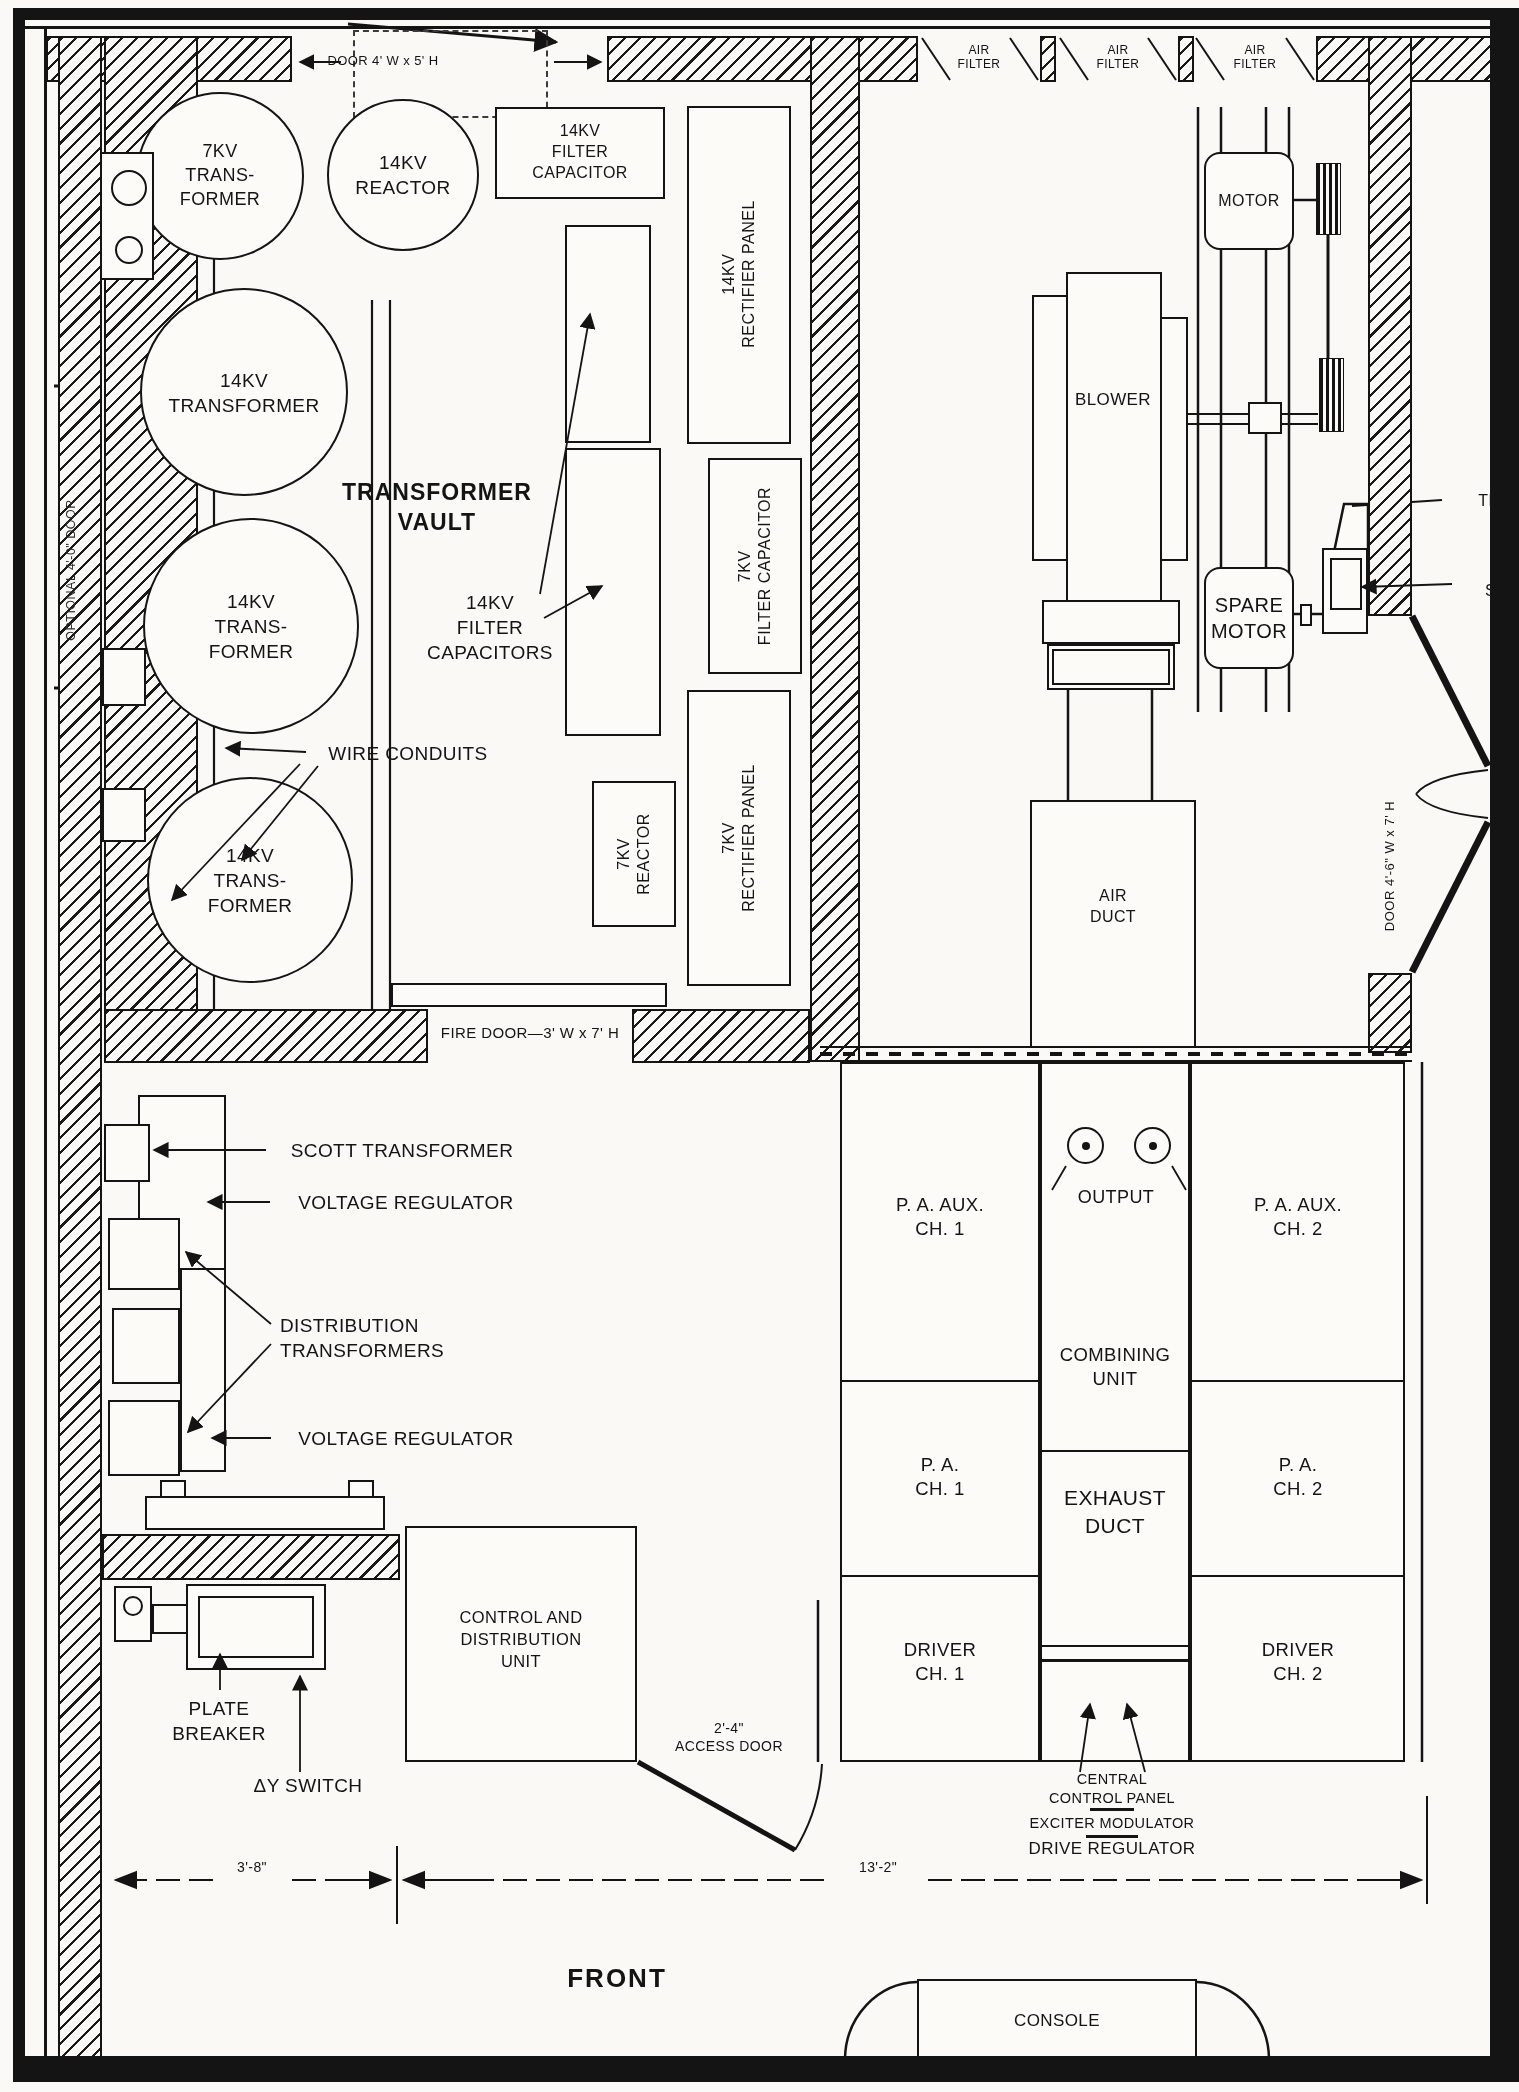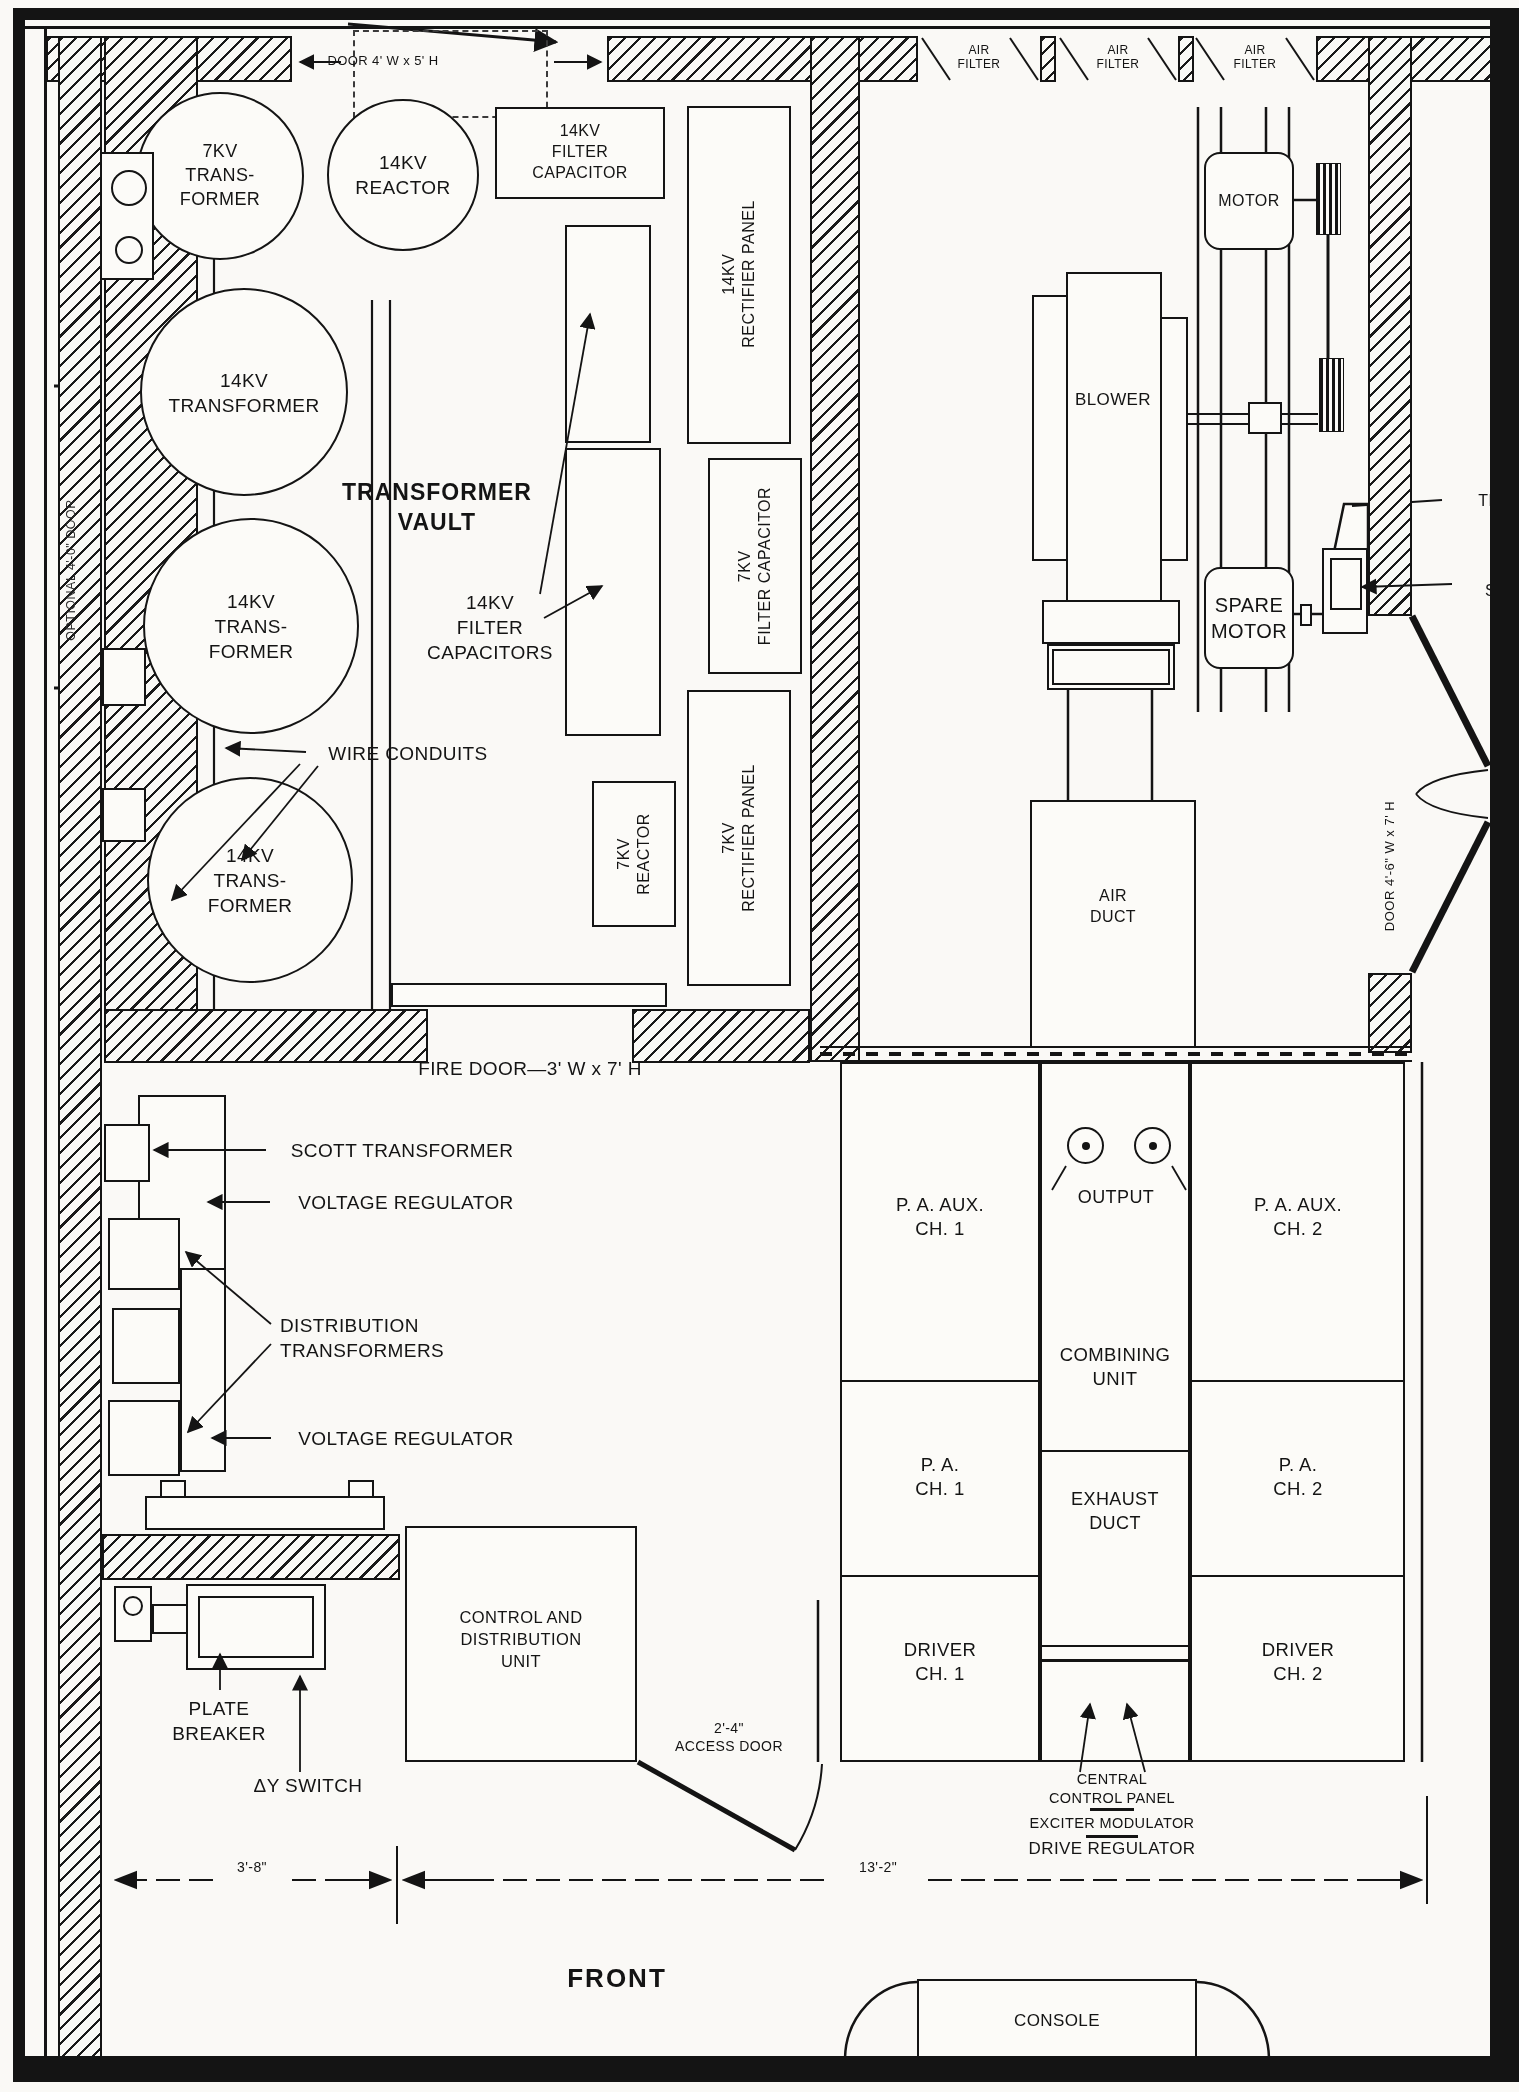--- a/index.html
+++ b/index.html
@@ -246,21 +246,21 @@
 CAPACITORS</div>
   <div class="lbl" style="left:408px;top:754px;font-size:19px">WIRE CONDUITS</div>
   <div class="vlbl" style="left:739px;top:274px;font-size:16px">14KV
 RECTIFIER PANEL</div>
   <div class="vlbl" style="left:755px;top:566px;font-size:16px">7KV
 FILTER CAPACITOR</div>
   <div class="vlbl" style="left:739px;top:838px;font-size:16px">7KV
 RECTIFIER PANEL</div>
   <div class="vlbl" style="left:634px;top:854px;font-size:16px">7KV
 REACTOR</div>
-  <div class="lbl" style="left:530px;top:1069px;font-size:19px">FIRE DOOR—3' W x 7' H</div>
+  <div class="lbl" style="left:530px;top:1033px;font-size:15px">FIRE DOOR—3' W x 7' H</div>
   <div class="vlbl" style="left:72px;top:570px;font-size:12.5px;color:#2b2b2b">OPTIONAL 4'-0" DOOR</div>
 
   <div class="lbl" style="left:1249px;top:201px;font-size:16px">MOTOR</div>
   <div class="lbl" style="left:1113px;top:400px;font-size:17px">BLOWER</div>
   <div class="lbl" style="left:1249px;top:618px;font-size:20px">SPARE
 MOTOR</div>
   <div class="lbl" style="left:1113px;top:906px;font-size:16px">AIR
 DUCT</div>
   <div class="edge-clip" style="left:1438px;top:468px;font-size:16px">MOTOR
 TRANSFER
@@ -285,21 +285,21 @@
 
   <div class="lbl" style="left:940px;top:1217px;font-size:18.5px">P. A. AUX.
 CH. 1</div>
   <div class="lbl" style="left:1116px;top:1198px;font-size:18px">OUTPUT</div>
   <div class="lbl" style="left:1298px;top:1217px;font-size:18.5px">P. A. AUX.
 CH. 2</div>
   <div class="lbl" style="left:1115px;top:1367px;font-size:18.5px">COMBINING
 UNIT</div>
   <div class="lbl" style="left:940px;top:1477px;font-size:18.5px">P. A.
 CH. 1</div>
-  <div class="lbl" style="left:1115px;top:1512px;font-size:18px">EXHAUST
+  <div class="lbl" style="left:1115px;top:1512px;font-size:21px">EXHAUST
 DUCT</div>
   <div class="lbl" style="left:1298px;top:1477px;font-size:18.5px">P. A.
 CH. 2</div>
   <div class="lbl" style="left:940px;top:1662px;font-size:18.5px">DRIVER
 CH. 1</div>
   <div class="lbl" style="left:1298px;top:1662px;font-size:18.5px">DRIVER
 CH. 2</div>
   <div class="lbl" style="left:1112px;top:1789px;font-size:14.5px">CENTRAL
 CONTROL PANEL</div>
   <div class="lbl" style="left:1112px;top:1824px;font-size:14.5px">EXCITER MODULATOR</div>

